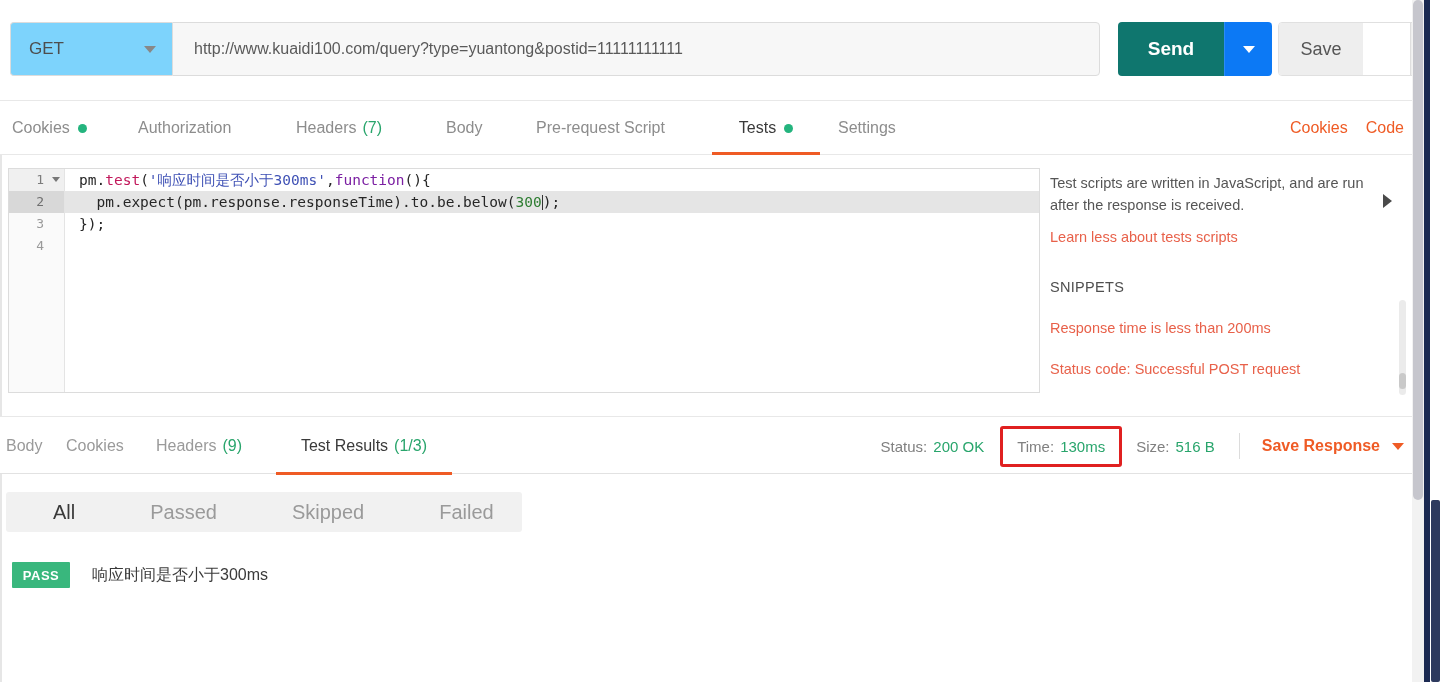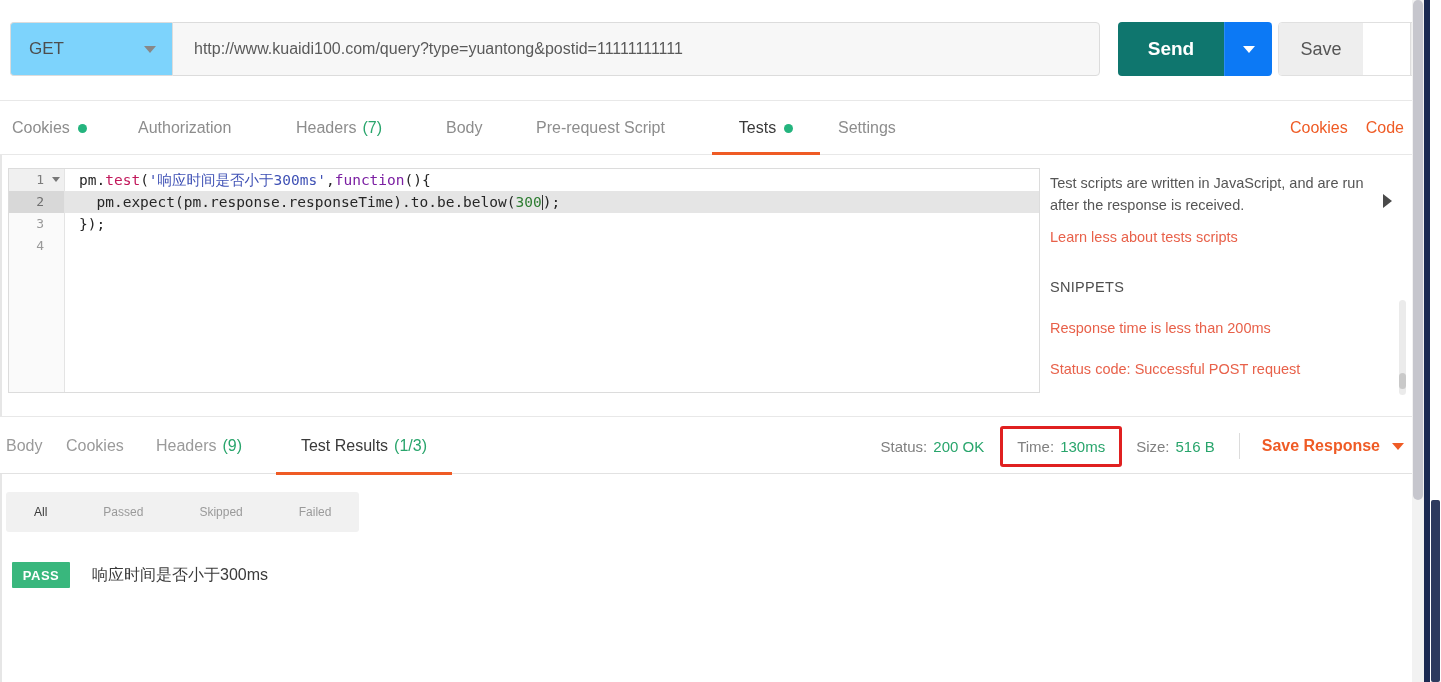--- a/index.html
+++ b/index.html
@@ -244,21 +244,21 @@
   }
   
   .filters {
     position: absolute; left: 6px; top: 492px;
     height: 40px; background: #f1f1f1; border-radius: 3px;
     display: flex; align-items: center;
   }
   .fpill {
     padding: 12px 28px; height: 40px;
     display: flex; align-items: center;
-    font-size: 12px; color: #9a9a9a; cursor: pointer;
+    font-size: 20px; color: #9a9a9a; cursor: pointer; margin-left: 19px;
   }
   .fpill.active { color: #3a3a3a; }
   
   .res-row {
     position: absolute; left: 12px; top: 562px;
     display: flex; align-items: center;
   }
   .pass-badge {
     width: 58px; height: 26px; background: #39b77d;
     border-radius: 1px; color: #fff;

